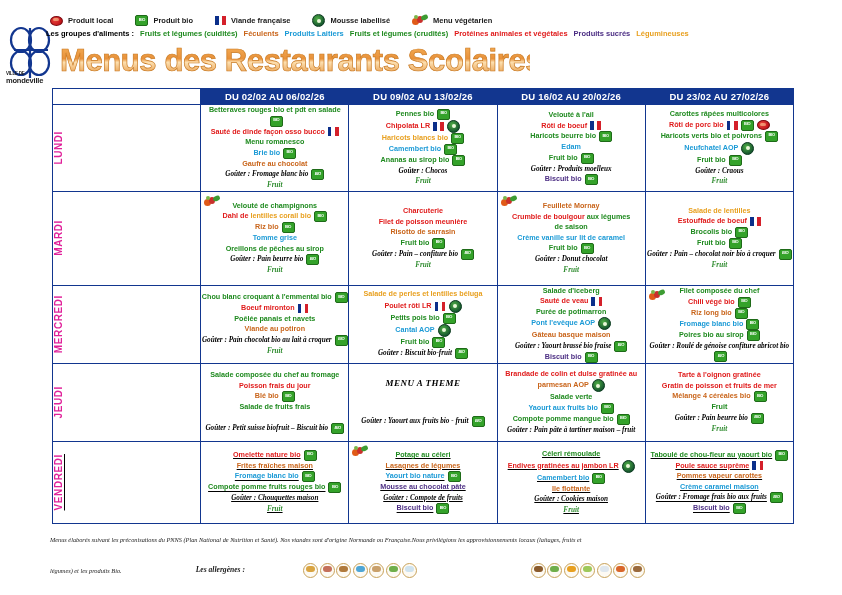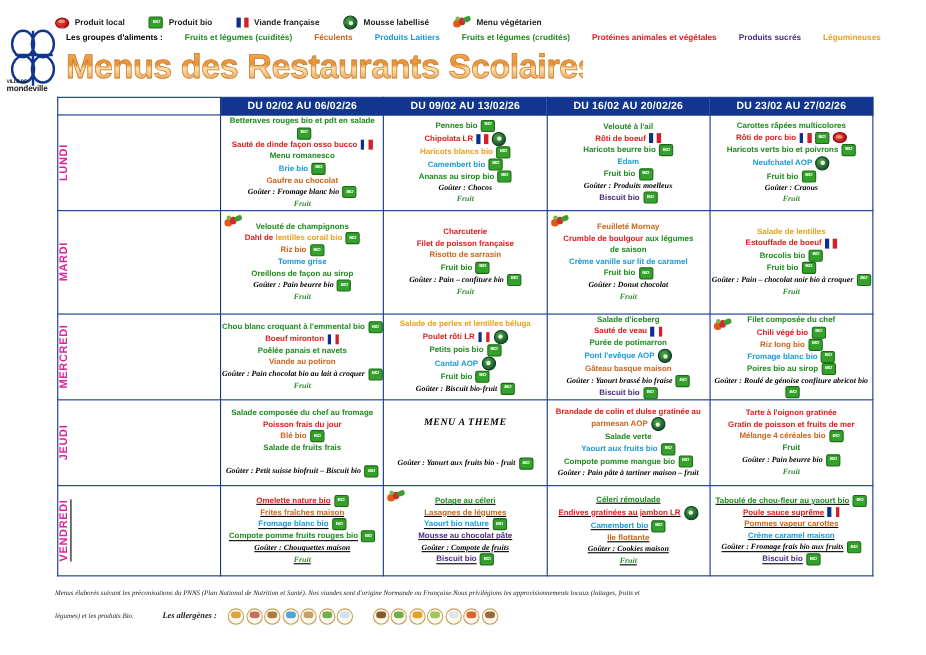--- a/index.html
+++ b/index.html
@@ -33,21 +33,21 @@
     font-size:7.5px;font-weight:bold;color:#1a1a1a;
     white-space:nowrap;
   }
   .legend-item{display:flex;align-items:center;margin-right:22px;}
   .legend-item .lbl{margin-left:5px;}
   .groups-row{
     position:absolute;left:46px;top:29px;
     font-size:7.5px;font-weight:bold;
     white-space:nowrap;
   }
-  .groups-row .g{margin-right:6px;padding-left:14px;}
+  .groups-row .g{margin-right:6px;}
   .title-band{
     position:absolute;left:60px;top:40px;width:470px;height:42px;
   }
   .title-band svg{display:block;}
 
   
   .ic{display:inline-block;vertical-align:middle;}
   .ic-local{width:11px;height:8px;border-radius:50%;
      background:radial-gradient(circle at 35% 35%, #e8433a 0%, #c4161c 70%, #8d0d12 100%);
      border:1px solid #7d0b10;position:relative;}
@@ -139,21 +139,21 @@
 
   
   .footer{
     position:absolute;left:50px;top:532px;width:760px;
     font-size:6.3px;
     font-family:"Liberation Serif",serif;
     font-style:italic;
     color:#1a1a1a;
     line-height:2.4;
   }
-  .footer .l2{display:flex;align-items:center;margin-top:4px;}
+  .footer .l2{display:flex;align-items:center;margin-top:14px;gap:48px;}
   .allerg-label{font-size:7.6px;font-style:italic;font-weight:bold;margin:0 10px 0 26px;}
   .allerg{display:flex;align-items:center;}
   .alg{
     width:13px;height:13px;border-radius:50%;
     border:1px solid #c8a25a;margin-right:1.5px;
     background:#fdfaf3;position:relative;overflow:hidden;
   }
   .alg i{position:absolute;left:2px;top:2.5px;width:9px;height:6px;border-radius:3px;display:block;}
   .gap{width:16px;}
 </style>
@@ -291,27 +291,27 @@
             <span class="ic ic-veg vegflag">
               <span class="c c1"></span>
               <span class="c c2"></span>
               <span class="c c3"></span>
               <span class="c c4"></span>
             </span>
             <div class="line c-crud">Velouté de champignons</div>
             <div class="line c-prot"><span>Dahl de </span><span class="c-legum">lentilles corail bio</span><span class="ic ic-bio" style="margin-left: 3px;"></span></div>
             <div class="line c-fec">Riz bio<span class="ic ic-bio" style="margin-left: 3px;"></span></div>
             <div class="line c-lait">Tomme grise</div>
-            <div class="line c-crud">Oreillons de façon au sirop</div>
+            <div class="line c-crud">Oreillons de pêches au sirop</div>
             <div class="line gouter">Goûter : Pain beurre bio<span class="ic ic-bio" style="margin-left: 3px;"></span></div>
             <div class="line fruit">Fruit</div>
           </td>
           <td class="mcell">
             <div class="line c-prot">Charcuterie</div>
-            <div class="line c-prot">Filet de poisson française</div>
+            <div class="line c-prot">Filet de poisson meunière</div>
             <div class="line c-fec">Risotto de sarrasin</div>
             <div class="line c-crud">Fruit bio<span class="ic ic-bio" style="margin-left: 3px;"></span></div>
             <div class="line gouter">Goûter : Pain – confiture bio<span class="ic ic-bio" style="margin-left: 3px;"></span></div>
             <div class="line fruit">Fruit</div>
           </td>
           <td class="mcell">
             <span class="ic ic-veg vegflag">
               <span class="c c1"></span>
               <span class="c c2"></span>
               <span class="c c3"></span>

